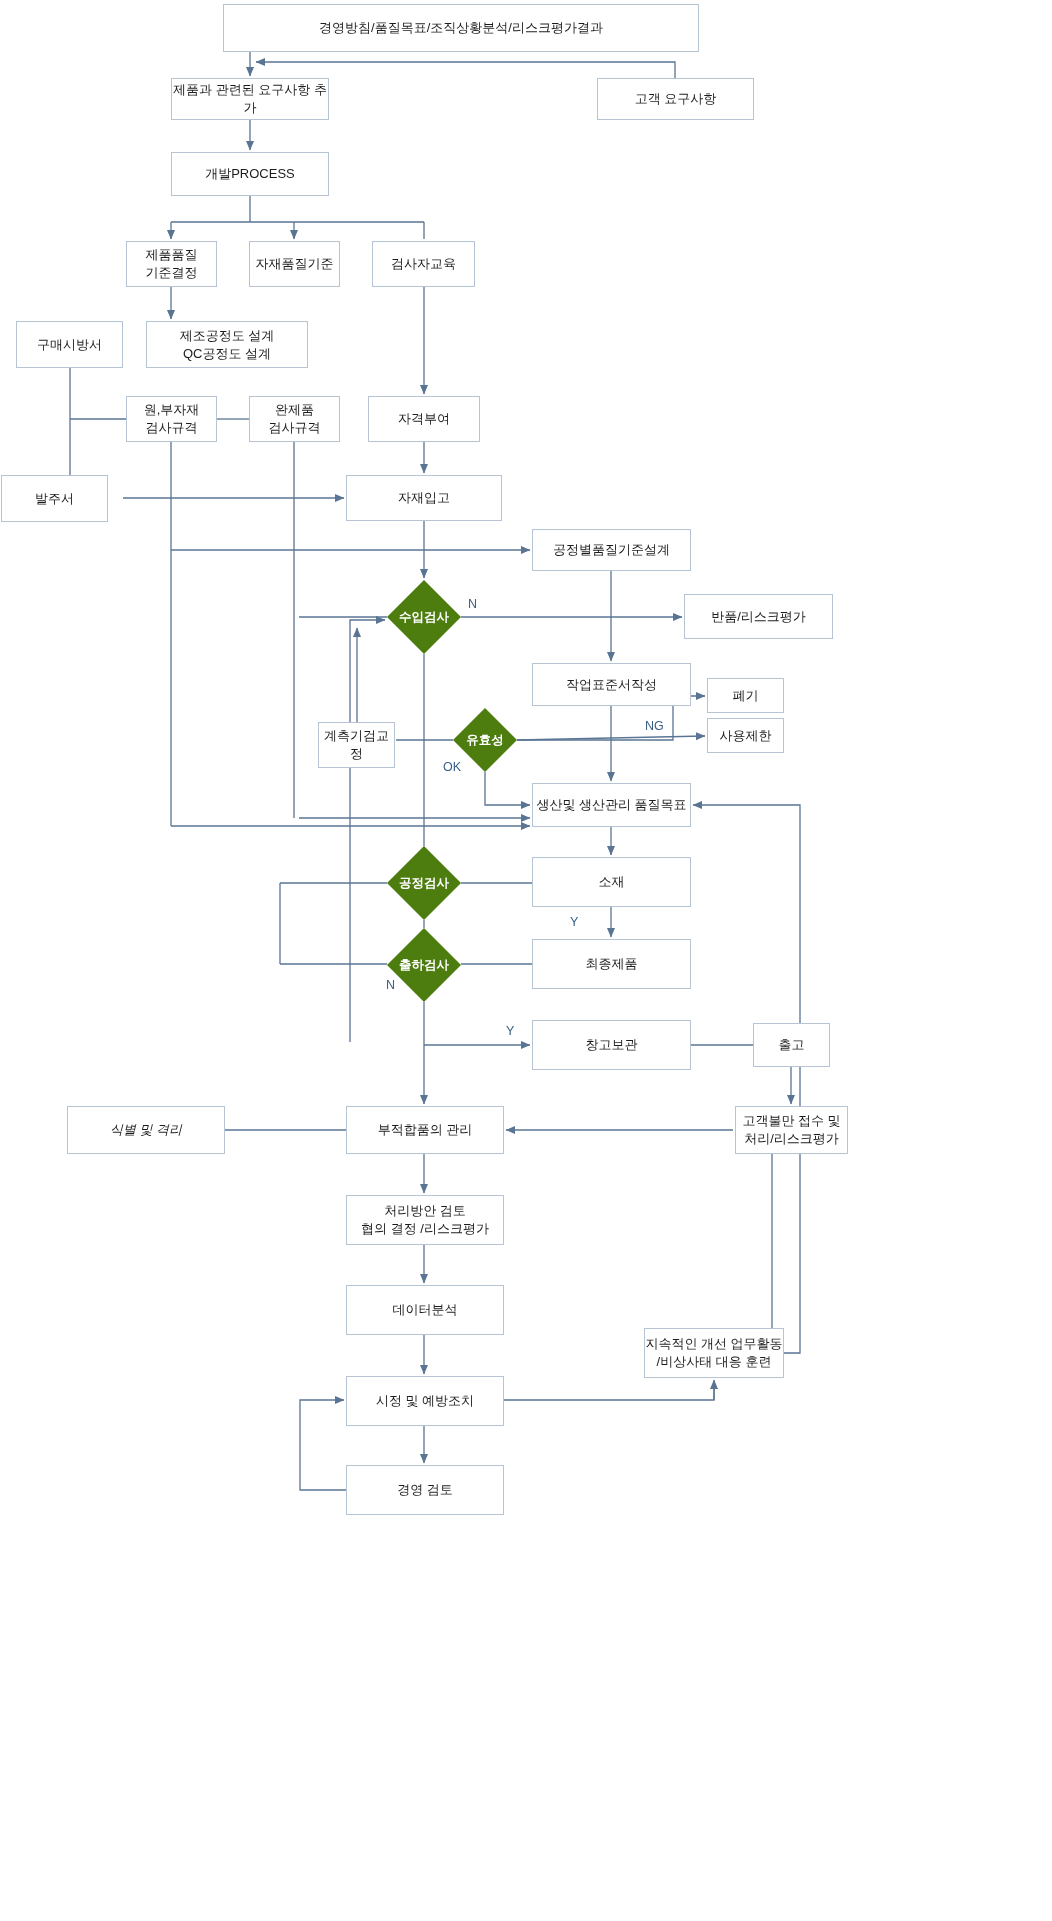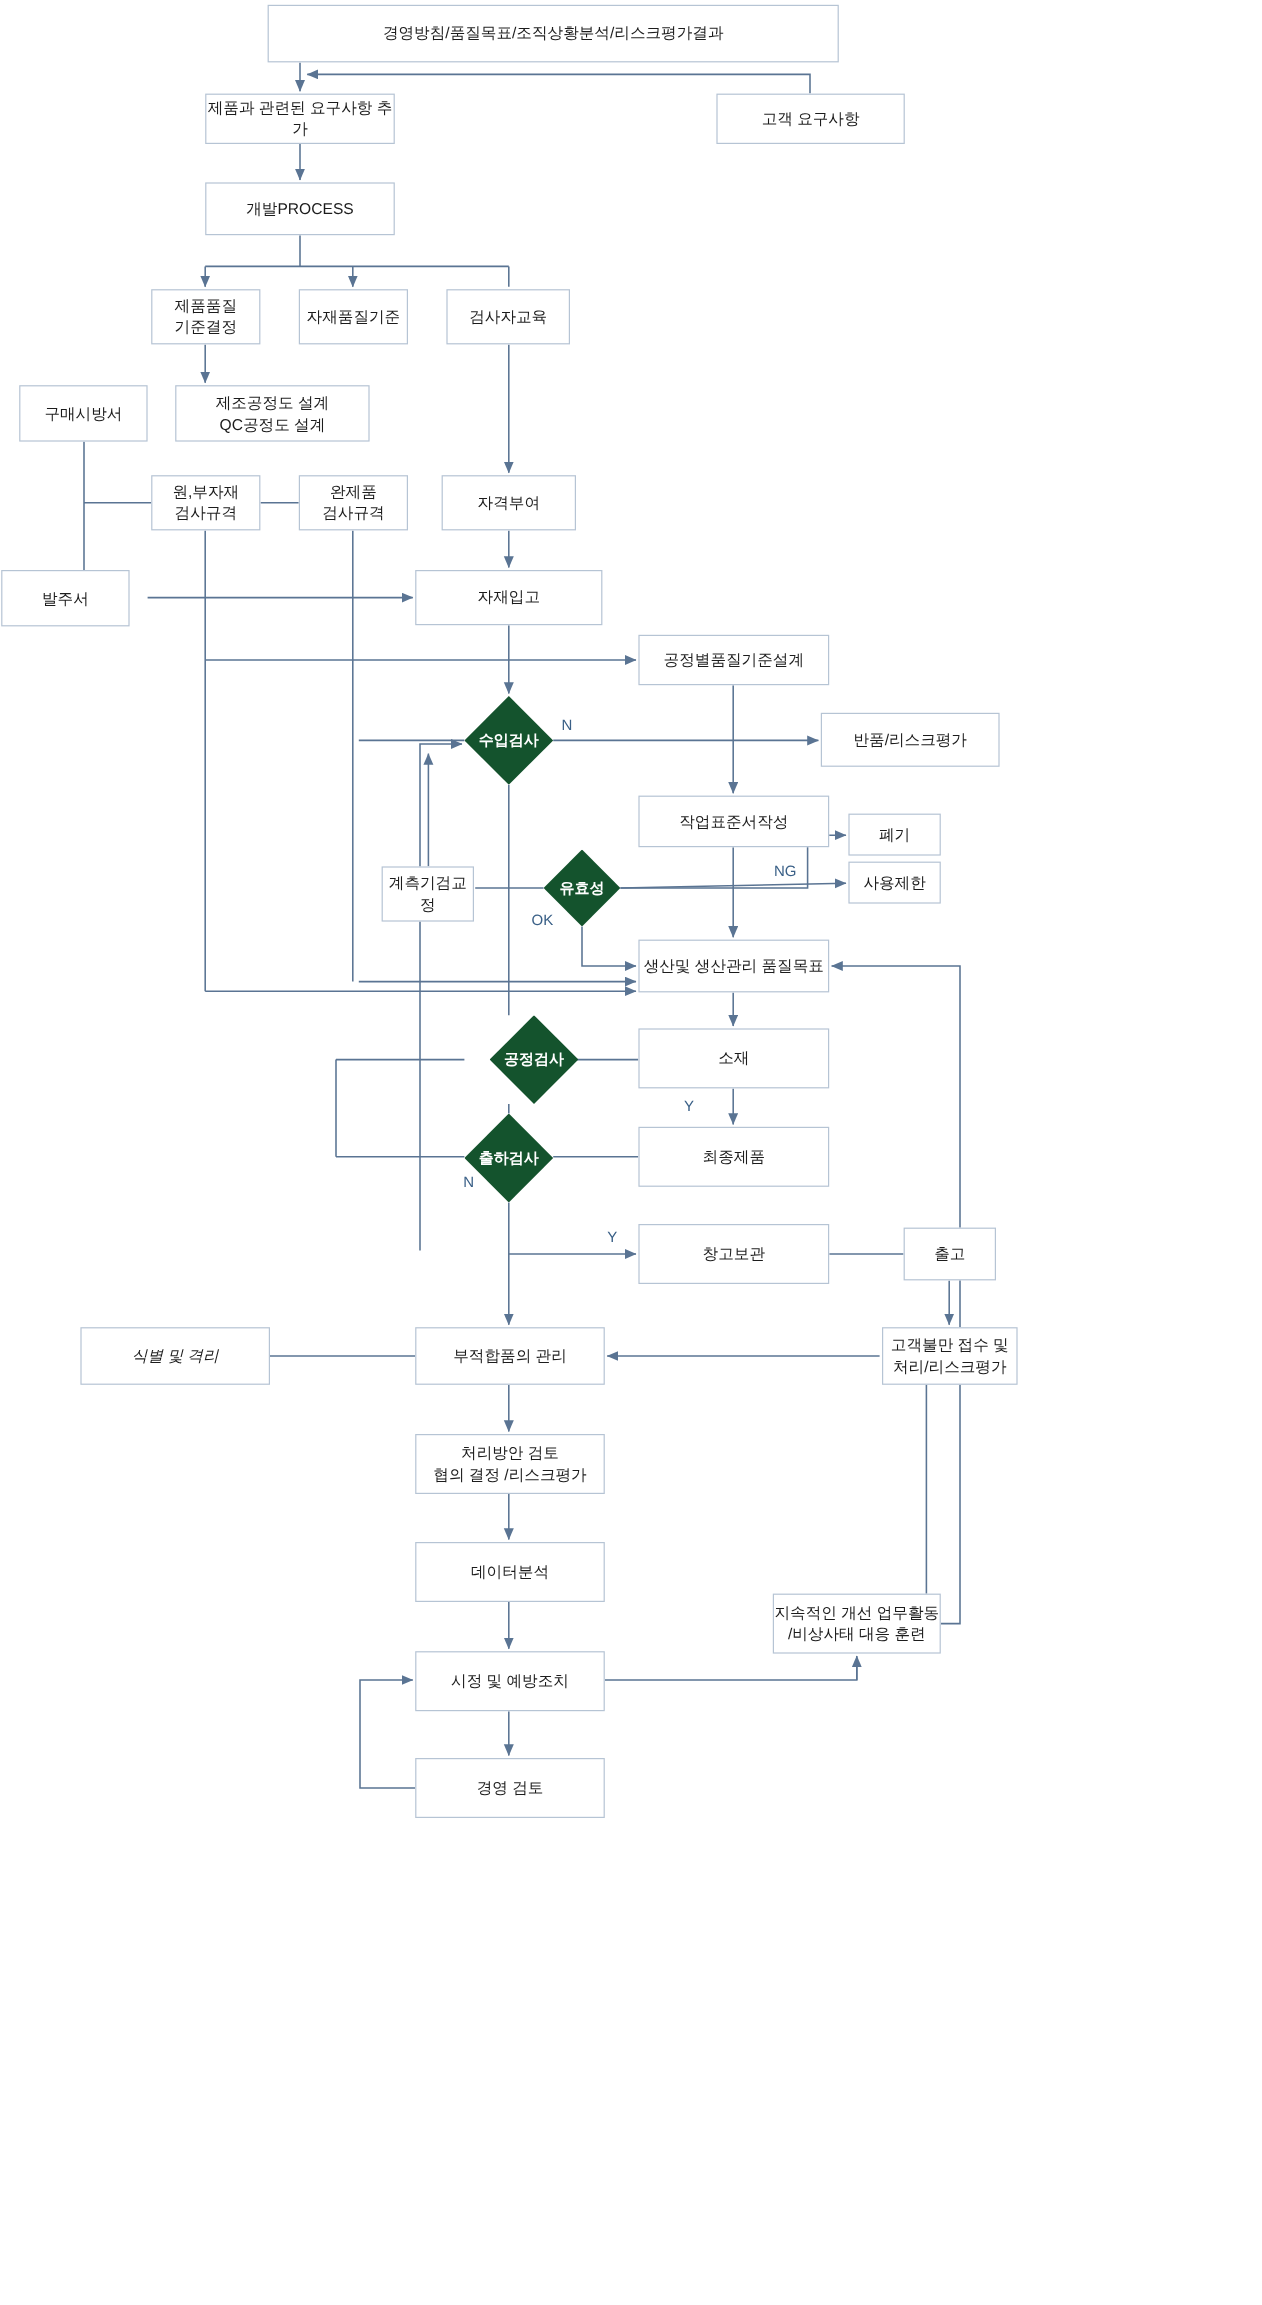--- a/index.html
+++ b/index.html
@@ -13,21 +13,21 @@
     position:absolute;box-sizing:border-box;
     border:1px solid #b6c4d4;background:#ffffff;
     display:flex;align-items:center;justify-content:center;
     text-align:center;color:#1c1c1c;font-size:13px;line-height:1.35;
     white-space:pre-line;
   }
   .dia{
     position:absolute;box-sizing:border-box;
     display:flex;align-items:center;justify-content:center;
     text-align:center;color:#ffffff;font-size:12.5px;font-weight:bold;
-    background:#14532d;
+    background:#4d7c0f;
     clip-path:polygon(50% 0%,100% 50%,50% 100%,0% 50%);
   }
   .edgelabel{
     position:absolute;color:#3a6087;font-size:12.5px;
     font-family:"Liberation Sans","DejaVu Sans",sans-serif;
     white-space:nowrap;
   }
 </style>
 </head>
 <body>
@@ -169,21 +169,21 @@
       <div class="node" style="left: 346px; top: 475px; width: 156px; height: 46px;">자재입고</div>
       <div class="node" style="left: 532px; top: 529px; width: 159px; height: 42px;">공정별품질기준설계</div>
       <div class="dia" style="left: 387px; top: 580px; width: 74px; height: 74px;">수입검사</div>
       <div class="node" style="left: 684px; top: 594px; width: 149px; height: 45px;">반품/리스크평가</div>
       <div class="node" style="left: 532px; top: 663px; width: 159px; height: 43px;">작업표준서작성</div>
       <div class="node" style="left: 707px; top: 678px; width: 77px; height: 35px;">폐기</div>
       <div class="node" style="left: 707px; top: 718px; width: 77px; height: 35px;">사용제한</div>
       <div class="node" style="left: 318px; top: 722px; width: 77px; height: 46px;">계측기검교정</div>
       <div class="dia" style="left: 453px; top: 708px; width: 64px; height: 64px;">유효성</div>
       <div class="node" style="left: 532px; top: 783px; width: 159px; height: 44px;">생산및 생산관리 품질목표</div>
-      <div class="dia" style="left: 408px; top: 846px; width: 74px; height: 74px; font-family: Liberation Mono, monospace;">공정검사</div>
+      <div class="dia" style="left: 387px; top: 846px; width: 74px; height: 74px; font-family: Liberation Mono, monospace;">공정검사</div>
       <div class="node" style="left: 532px; top: 857px; width: 159px; height: 50px;">소재</div>
       <div class="dia" style="left: 387px; top: 928px; width: 74px; height: 74px;">출하검사</div>
       <div class="node" style="left: 532px; top: 939px; width: 159px; height: 50px;">최종제품</div>
       <div class="node" style="left: 532px; top: 1020px; width: 159px; height: 50px;">창고보관</div>
       <div class="node" style="left: 753px; top: 1023px; width: 77px; height: 44px;">출고</div>
       <div class="node" style="left: 67px; top: 1106px; width: 158px; height: 48px; font-style: italic;">식별 및 격리</div>
       <div class="node" style="left: 346px; top: 1106px; width: 158px; height: 48px;">부적합품의 관리</div>
       <div class="node" style="left: 735px; top: 1106px; width: 113px; height: 48px;">고객불만 접수 및
 처리/리스크평가</div>
       <div class="node" style="left: 346px; top: 1195px; width: 158px; height: 50px;">처리방안 검토

